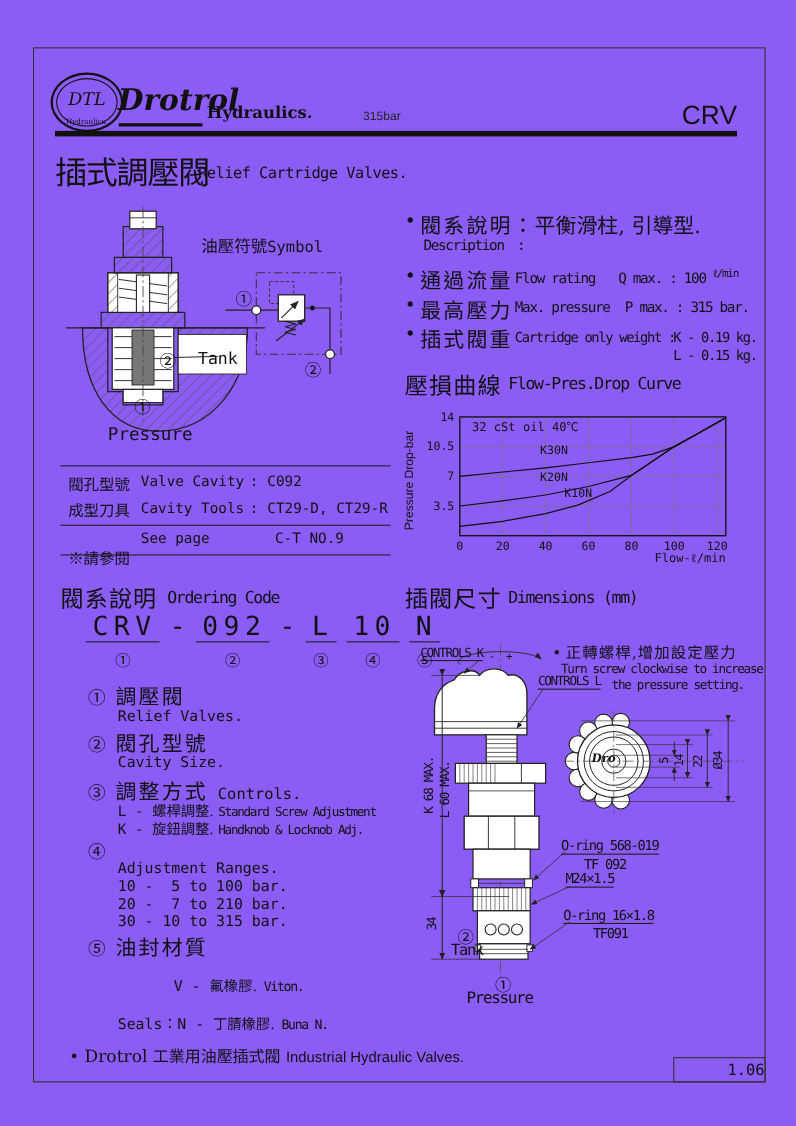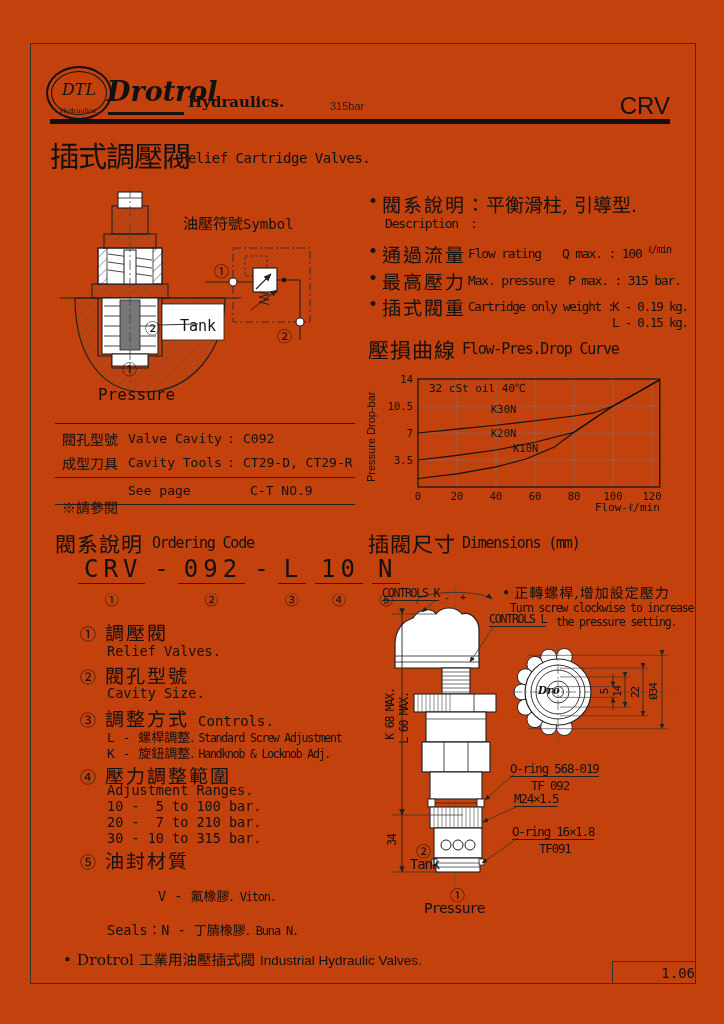--- a/index.html
+++ b/index.html
@@ -1,16 +1,16 @@
 <!DOCTYPE html>
 <html lang="zh-TW"><head>
 <meta charset="utf-8">
 <style>
   html,body{margin:0;padding:0;background:#fff;}
-  .page{position:relative;width:724px;height:1024px;background:#c2410c;overflow:hidden;
+  .page{position:relative;width:724px;height:1024px;background:#8b5cf6;overflow:hidden;
         font-family:"DejaVu Serif",serif;color:#111;}
   .abs{position:absolute;}
   .zh{font-family:"DejaVu Serif",serif;}
   .mono{font-family:"DejaVu Sans Mono",monospace;}
   .cm{font-family:"DejaVu Sans Mono",monospace;letter-spacing:-1.2px;}
   .sans{font-family:"Liberation Sans",sans-serif;}
   .rot{transform:rotate(-90deg);}
   .ct{font-family:"DejaVu Sans Mono",monospace;font-size:10.5px;fill:#111;}
   .cta{font-size:11px;}
   .cyl{font-family:"Liberation Sans",sans-serif;font-size:11px;fill:#111;}
@@ -242,21 +242,20 @@
     <span class="cm" style="font-size:11.5px;margin-left:4px;">Standard Screw Adjustment</span>
   </div>
   <div class="abs row" style="left:107px;top:743px;">
     <span class="mono" style="font-size:13px;white-space:pre;">K - </span>
     <span class="zh" style="font-size:13px;">旋鈕調整.</span>
     <span class="cm" style="font-size:11.5px;margin-left:4px;">Handknob &amp; Locknob Adj.</span>
   </div>
 
   <div class="abs row" style="left:80px;top:761px;gap:9px;">
     <span class="zh" style="font-size:16px;">④</span>
-    <span class="zh" style="font-size:19px;letter-spacing:2px;">壓力調整範圍</span>
   </div>
   <div class="abs mono" style="left:107px;top:782px;font-size:13.5px;">Adjustment Ranges.</div>
   <div class="abs mono" style="left:107px;top:798px;font-size:13.5px;white-space:pre;">10 -  5 to 100 bar.</div>
   <div class="abs mono" style="left:107px;top:814px;font-size:13.5px;white-space:pre;">20 -  7 to 210 bar.</div>
   <div class="abs mono" style="left:107px;top:830px;font-size:13.5px;white-space:pre;">30 - 10 to 315 bar.</div>
 
   <div class="abs row" style="left:80px;top:846px;gap:9px;">
     <span class="zh" style="font-size:16px;">⑤</span>
     <span class="zh" style="font-size:19px;letter-spacing:2px;">油封材質</span>
   </div>

